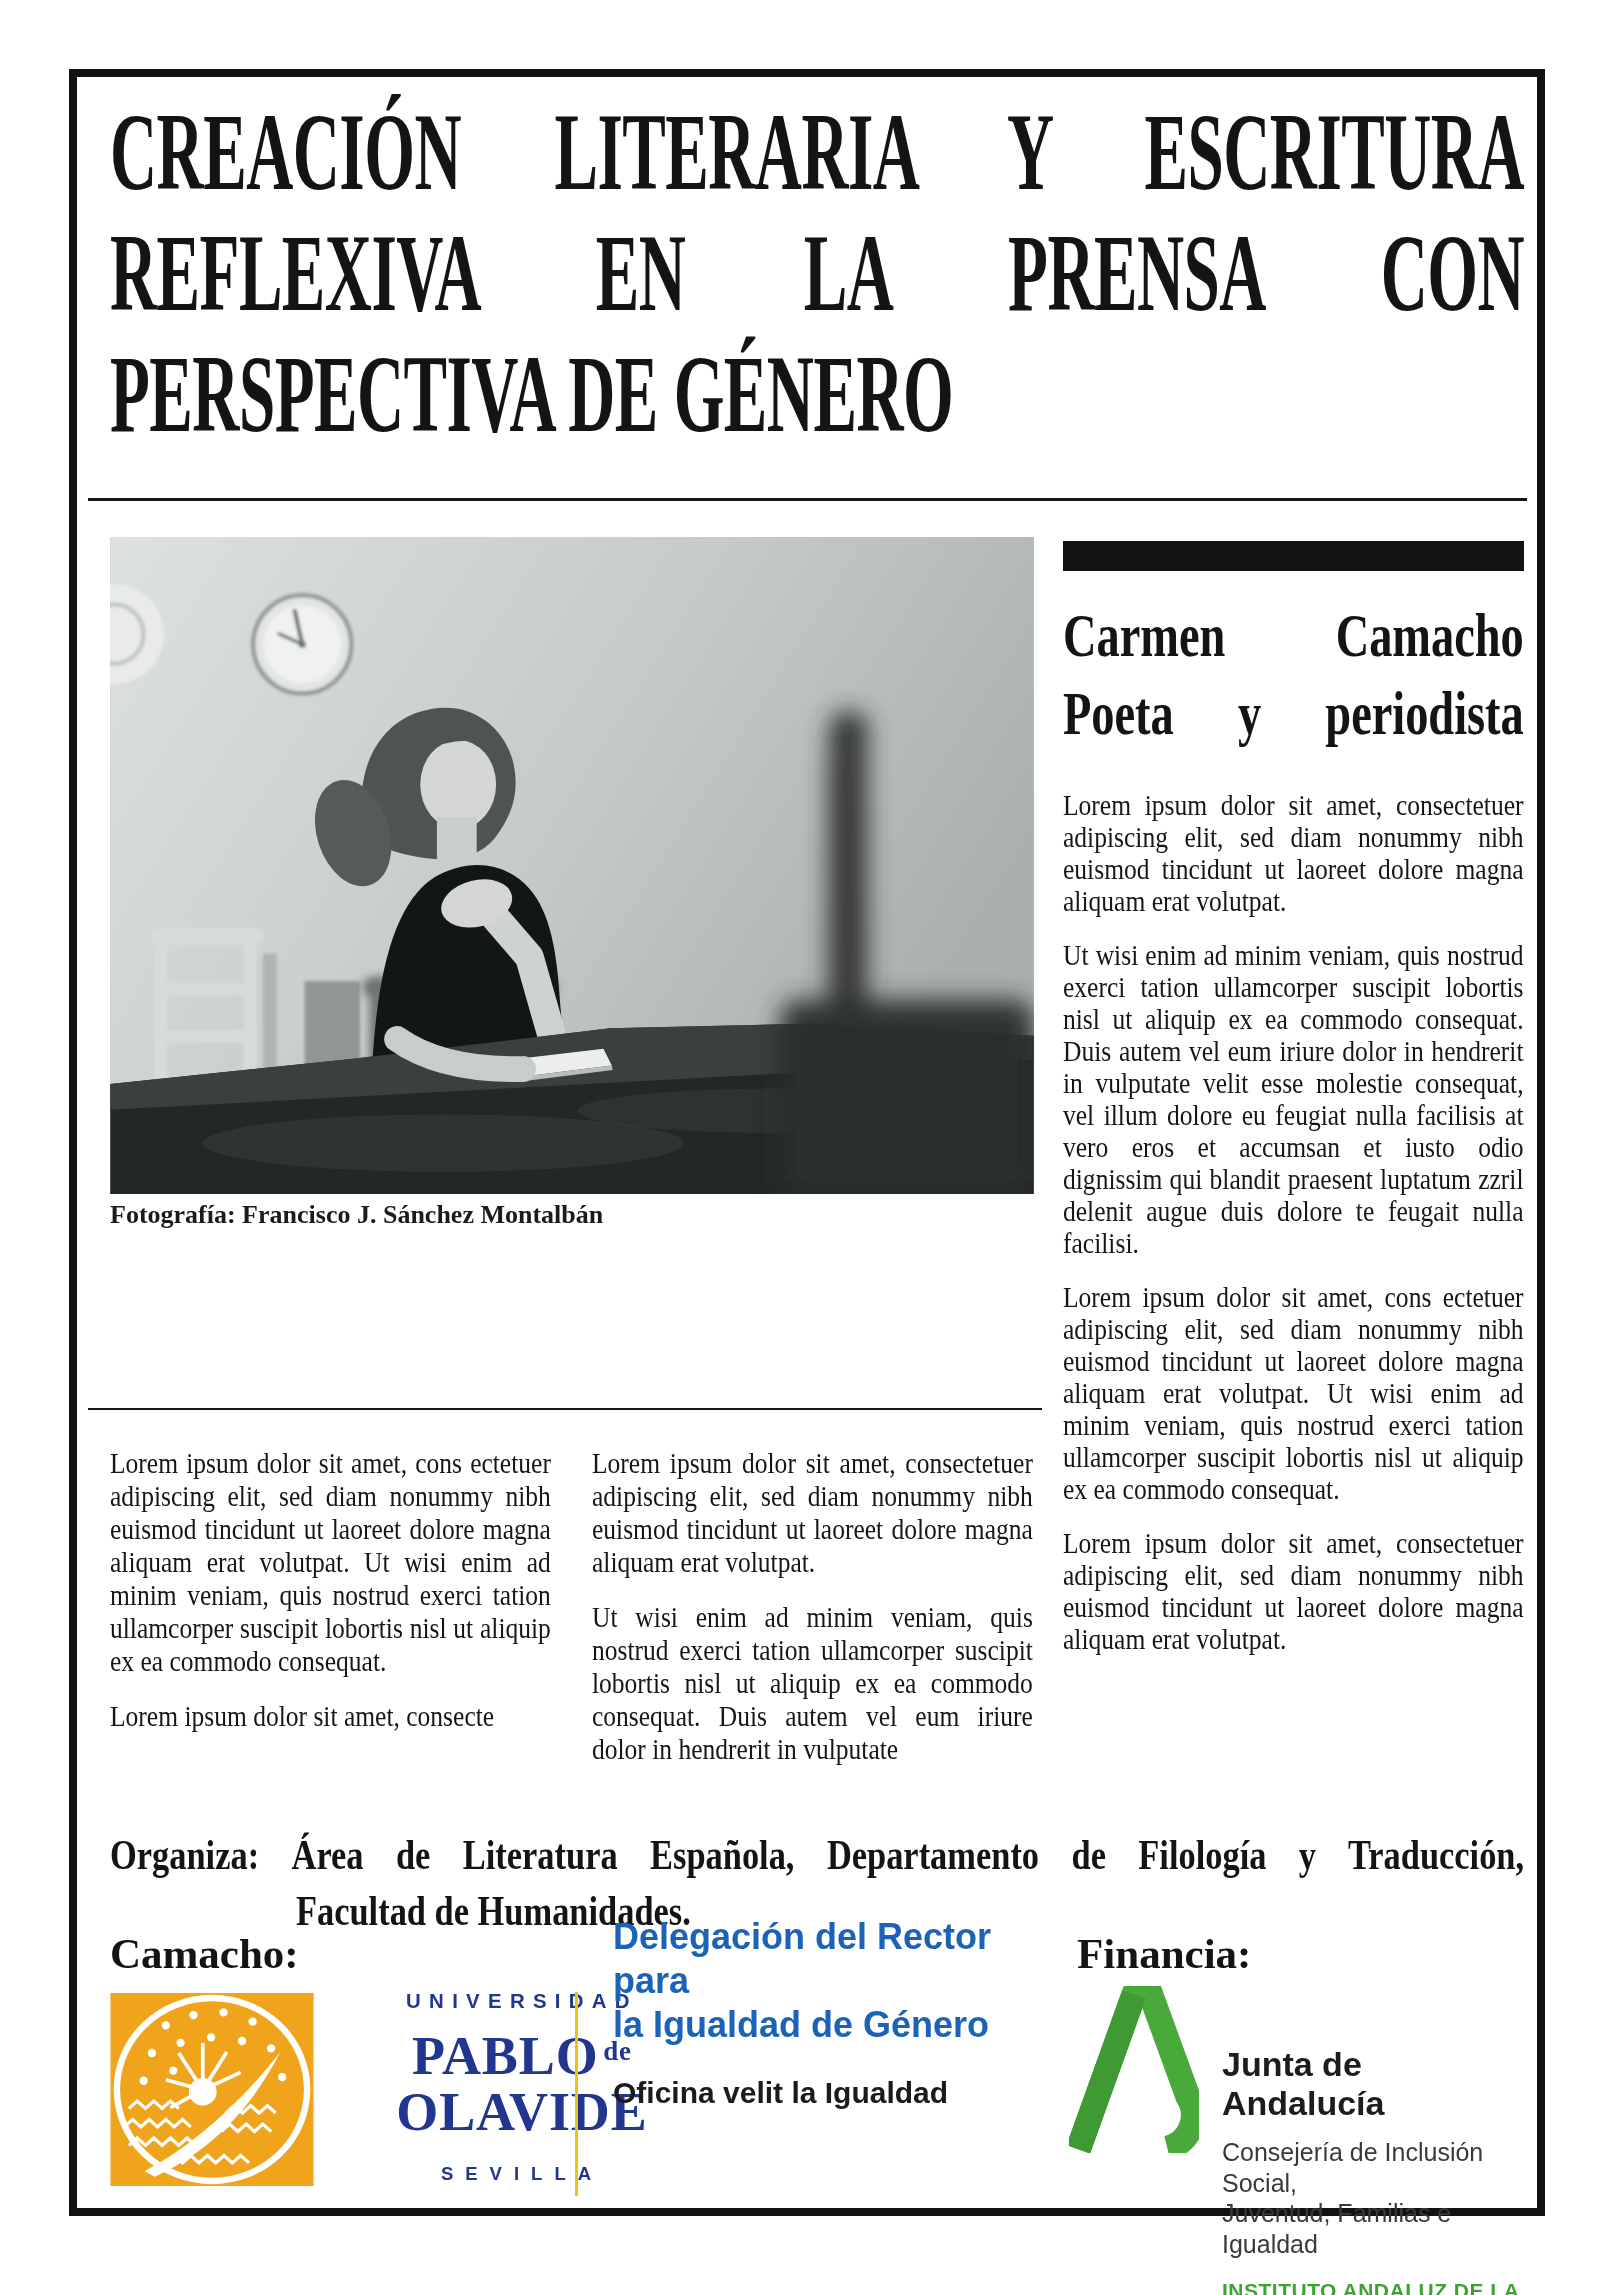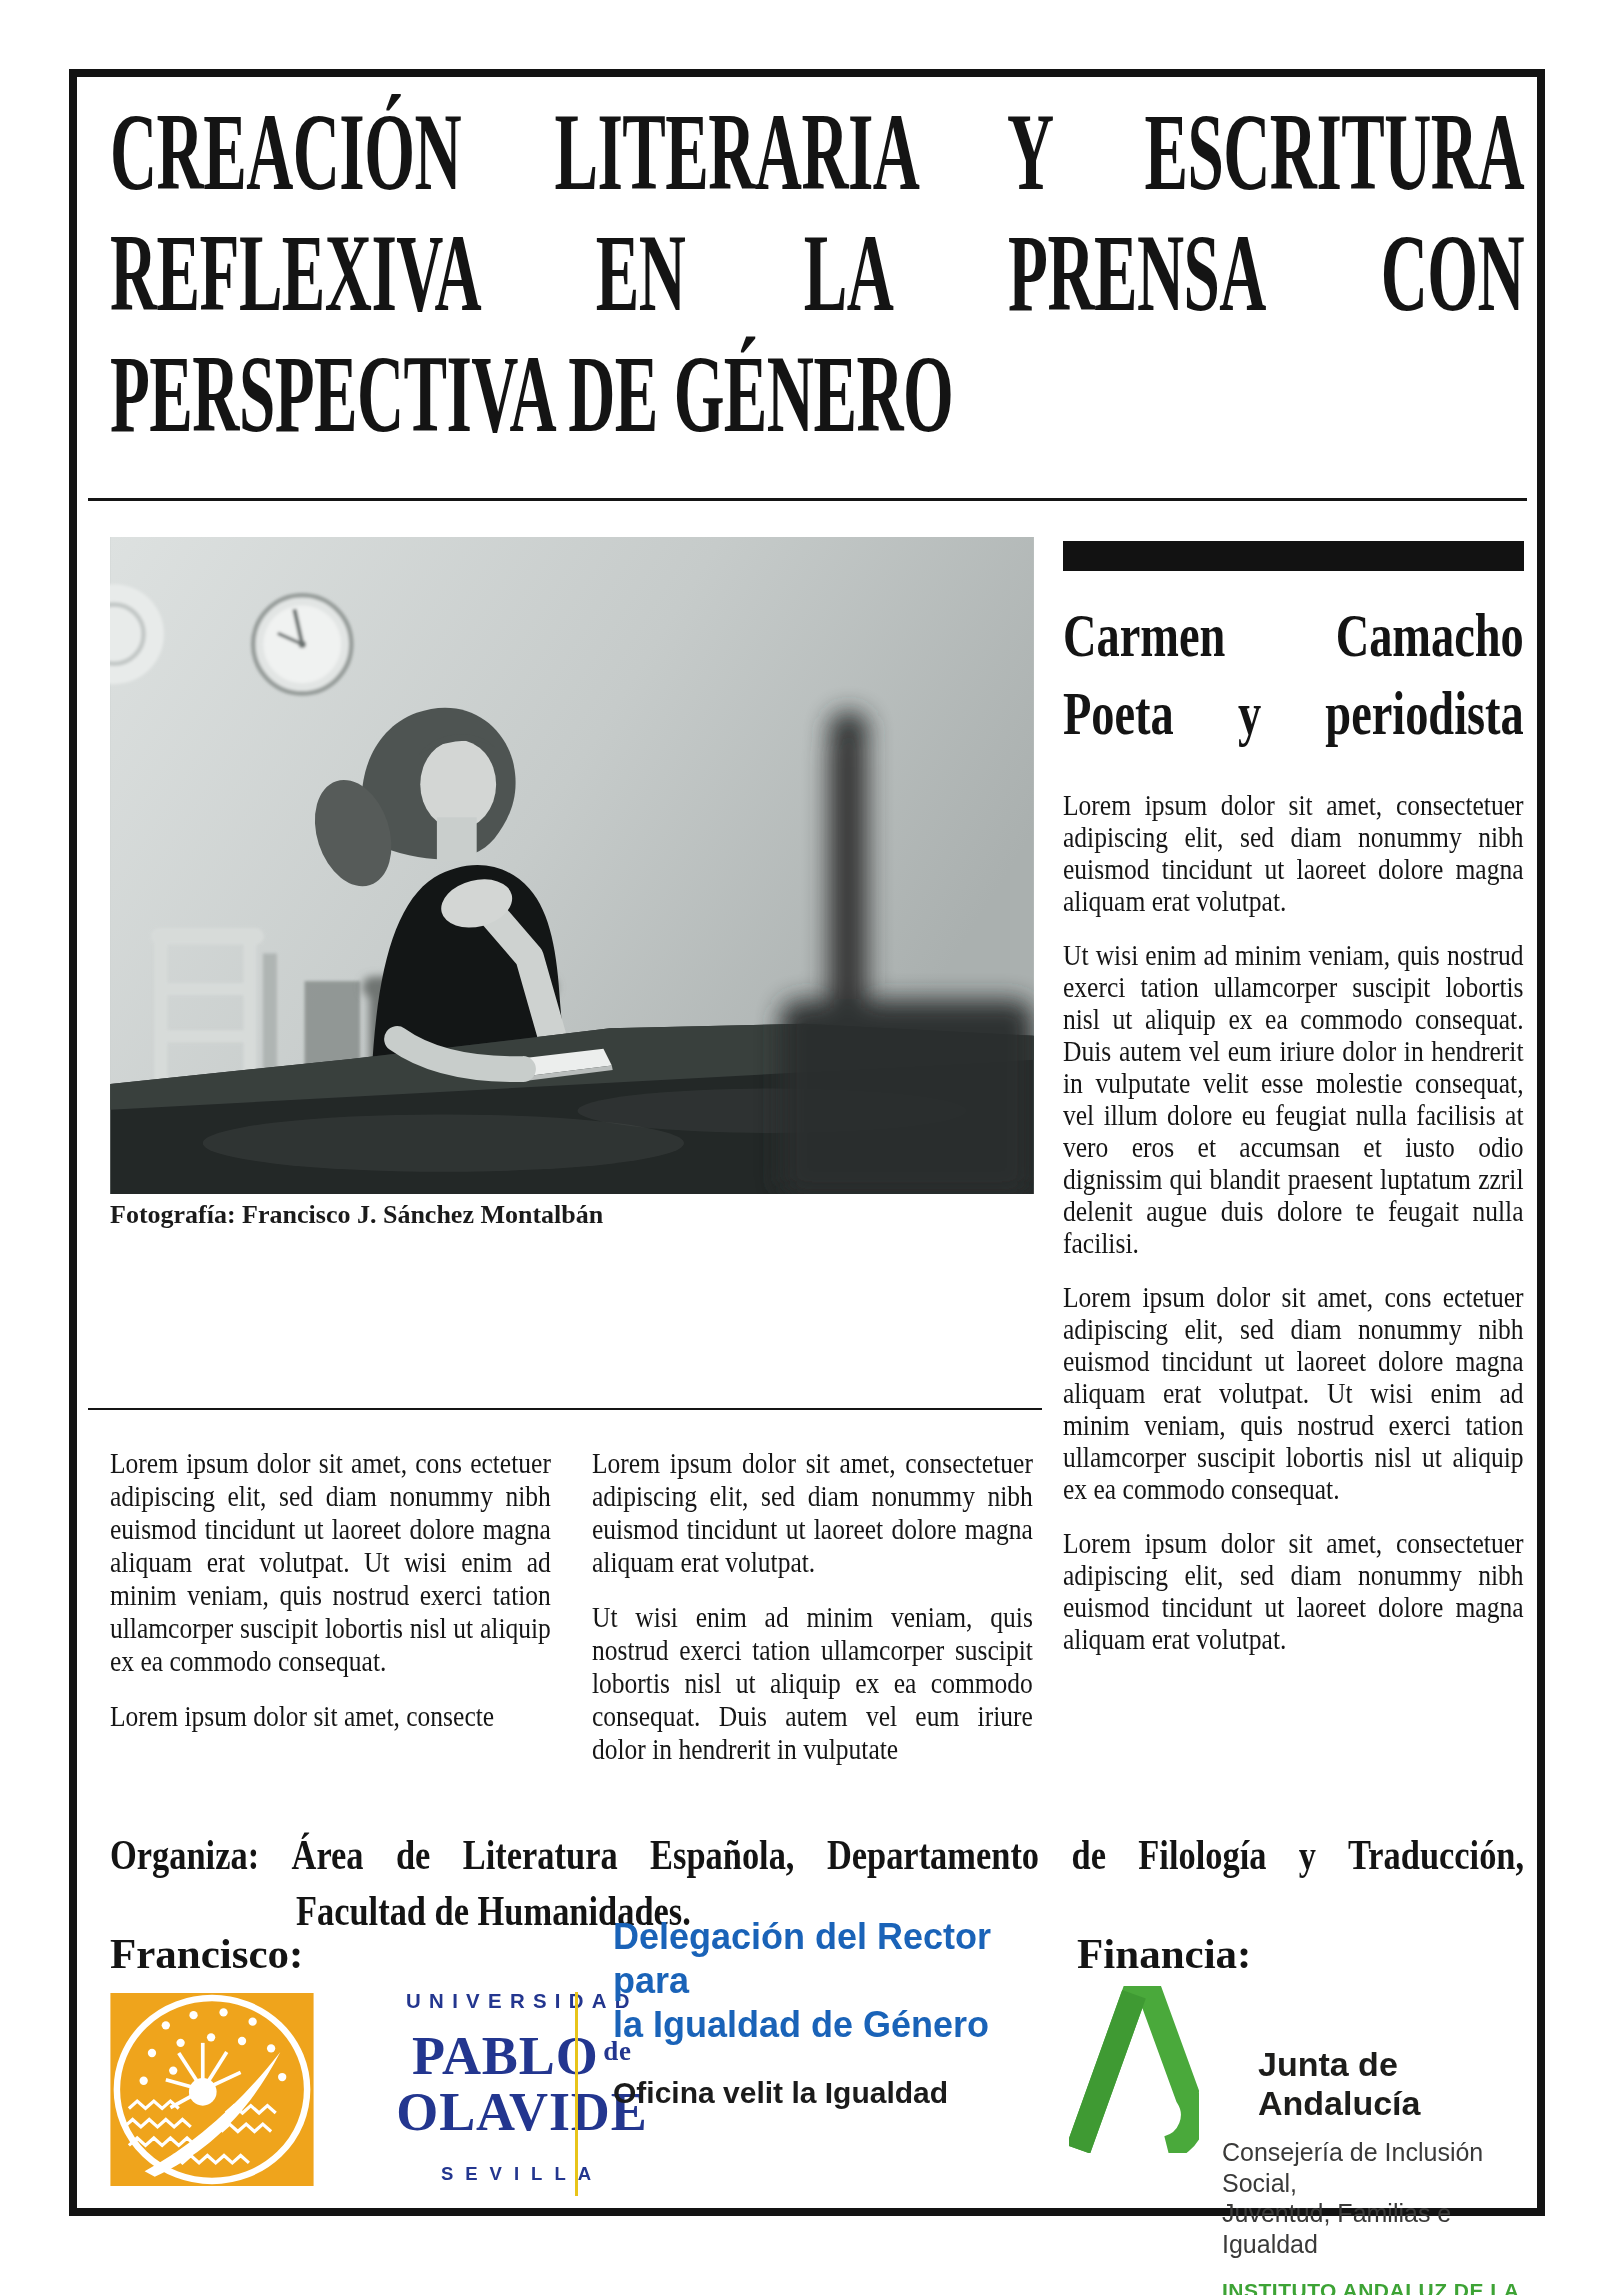--- a/index.html
+++ b/index.html
@@ -63,21 +63,21 @@
 
   
   .delegacion{position:absolute;left:613px;top:1915px;width:453px;font-family:"Liberation Sans","DejaVu Sans",sans-serif;}
   .dele-line{font-size:36px;font-weight:bold;color:#1A63B8;line-height:44px;}
   .dele-office{font-size:30px;font-weight:bold;color:#1b1b1b;margin-top:29px;}
 
   
   .junta{position:absolute;left:1069px;top:1986px;width:458px;height:204px;font-family:"Liberation Sans","DejaVu Sans",sans-serif;}
   .junta-a{position:absolute;left:0;top:0;}
   .junta-text{position:absolute;left:153px;top:59px;width:305px;}
-  .junta-name{font-size:34px;font-weight:bold;color:#1d1d1b;margin-bottom:14px;margin-left:36px;}
+  .junta-name{font-size:34px;font-weight:bold;color:#1d1d1b;margin-bottom:14px;}
   .junta-dept{font-size:25px;color:#3A3A39;line-height:30.5px;}
   .junta-inst{font-size:21px;font-weight:bold;color:#3DA335;letter-spacing:0.5px;margin-top:20.4px;}
 </style>
 </head>
 <body>
 
 <div class="page">
   <div class="frame"></div>
 
   <header class="title">
@@ -217,21 +217,21 @@
       </div>
   </section>
 
   <section class="organiza">
     <div class="org-inner cx">
       <div class="jl">Organiza: Área de Literatura Española, Departamento de Filología y Traducción,</div>
       <div class="org-line2">Facultad de Humanidades.</div>
     </div>
   </section>
 
-  <div class="label gestiona">Francisco:</div>
+  <div class="label gestiona">Camacho:</div>
   <div class="label financia">Financia:</div>
 
   <div class="upo">
     <svg class="upo-emblem" width="204" height="193" viewBox="0 0 440 418">
       <rect x="0" y="0" width="440" height="418" fill="#EFA41C"></rect>
       <ellipse cx="220" cy="209" rx="206" ry="198" fill="none" stroke="#ffffff" stroke-width="14"></ellipse>
       <g fill="#ffffff">
         <circle cx="120" cy="70" r="9"></circle>
           <circle cx="180" cy="48" r="9"></circle>
           <circle cx="245" cy="42" r="9"></circle>

